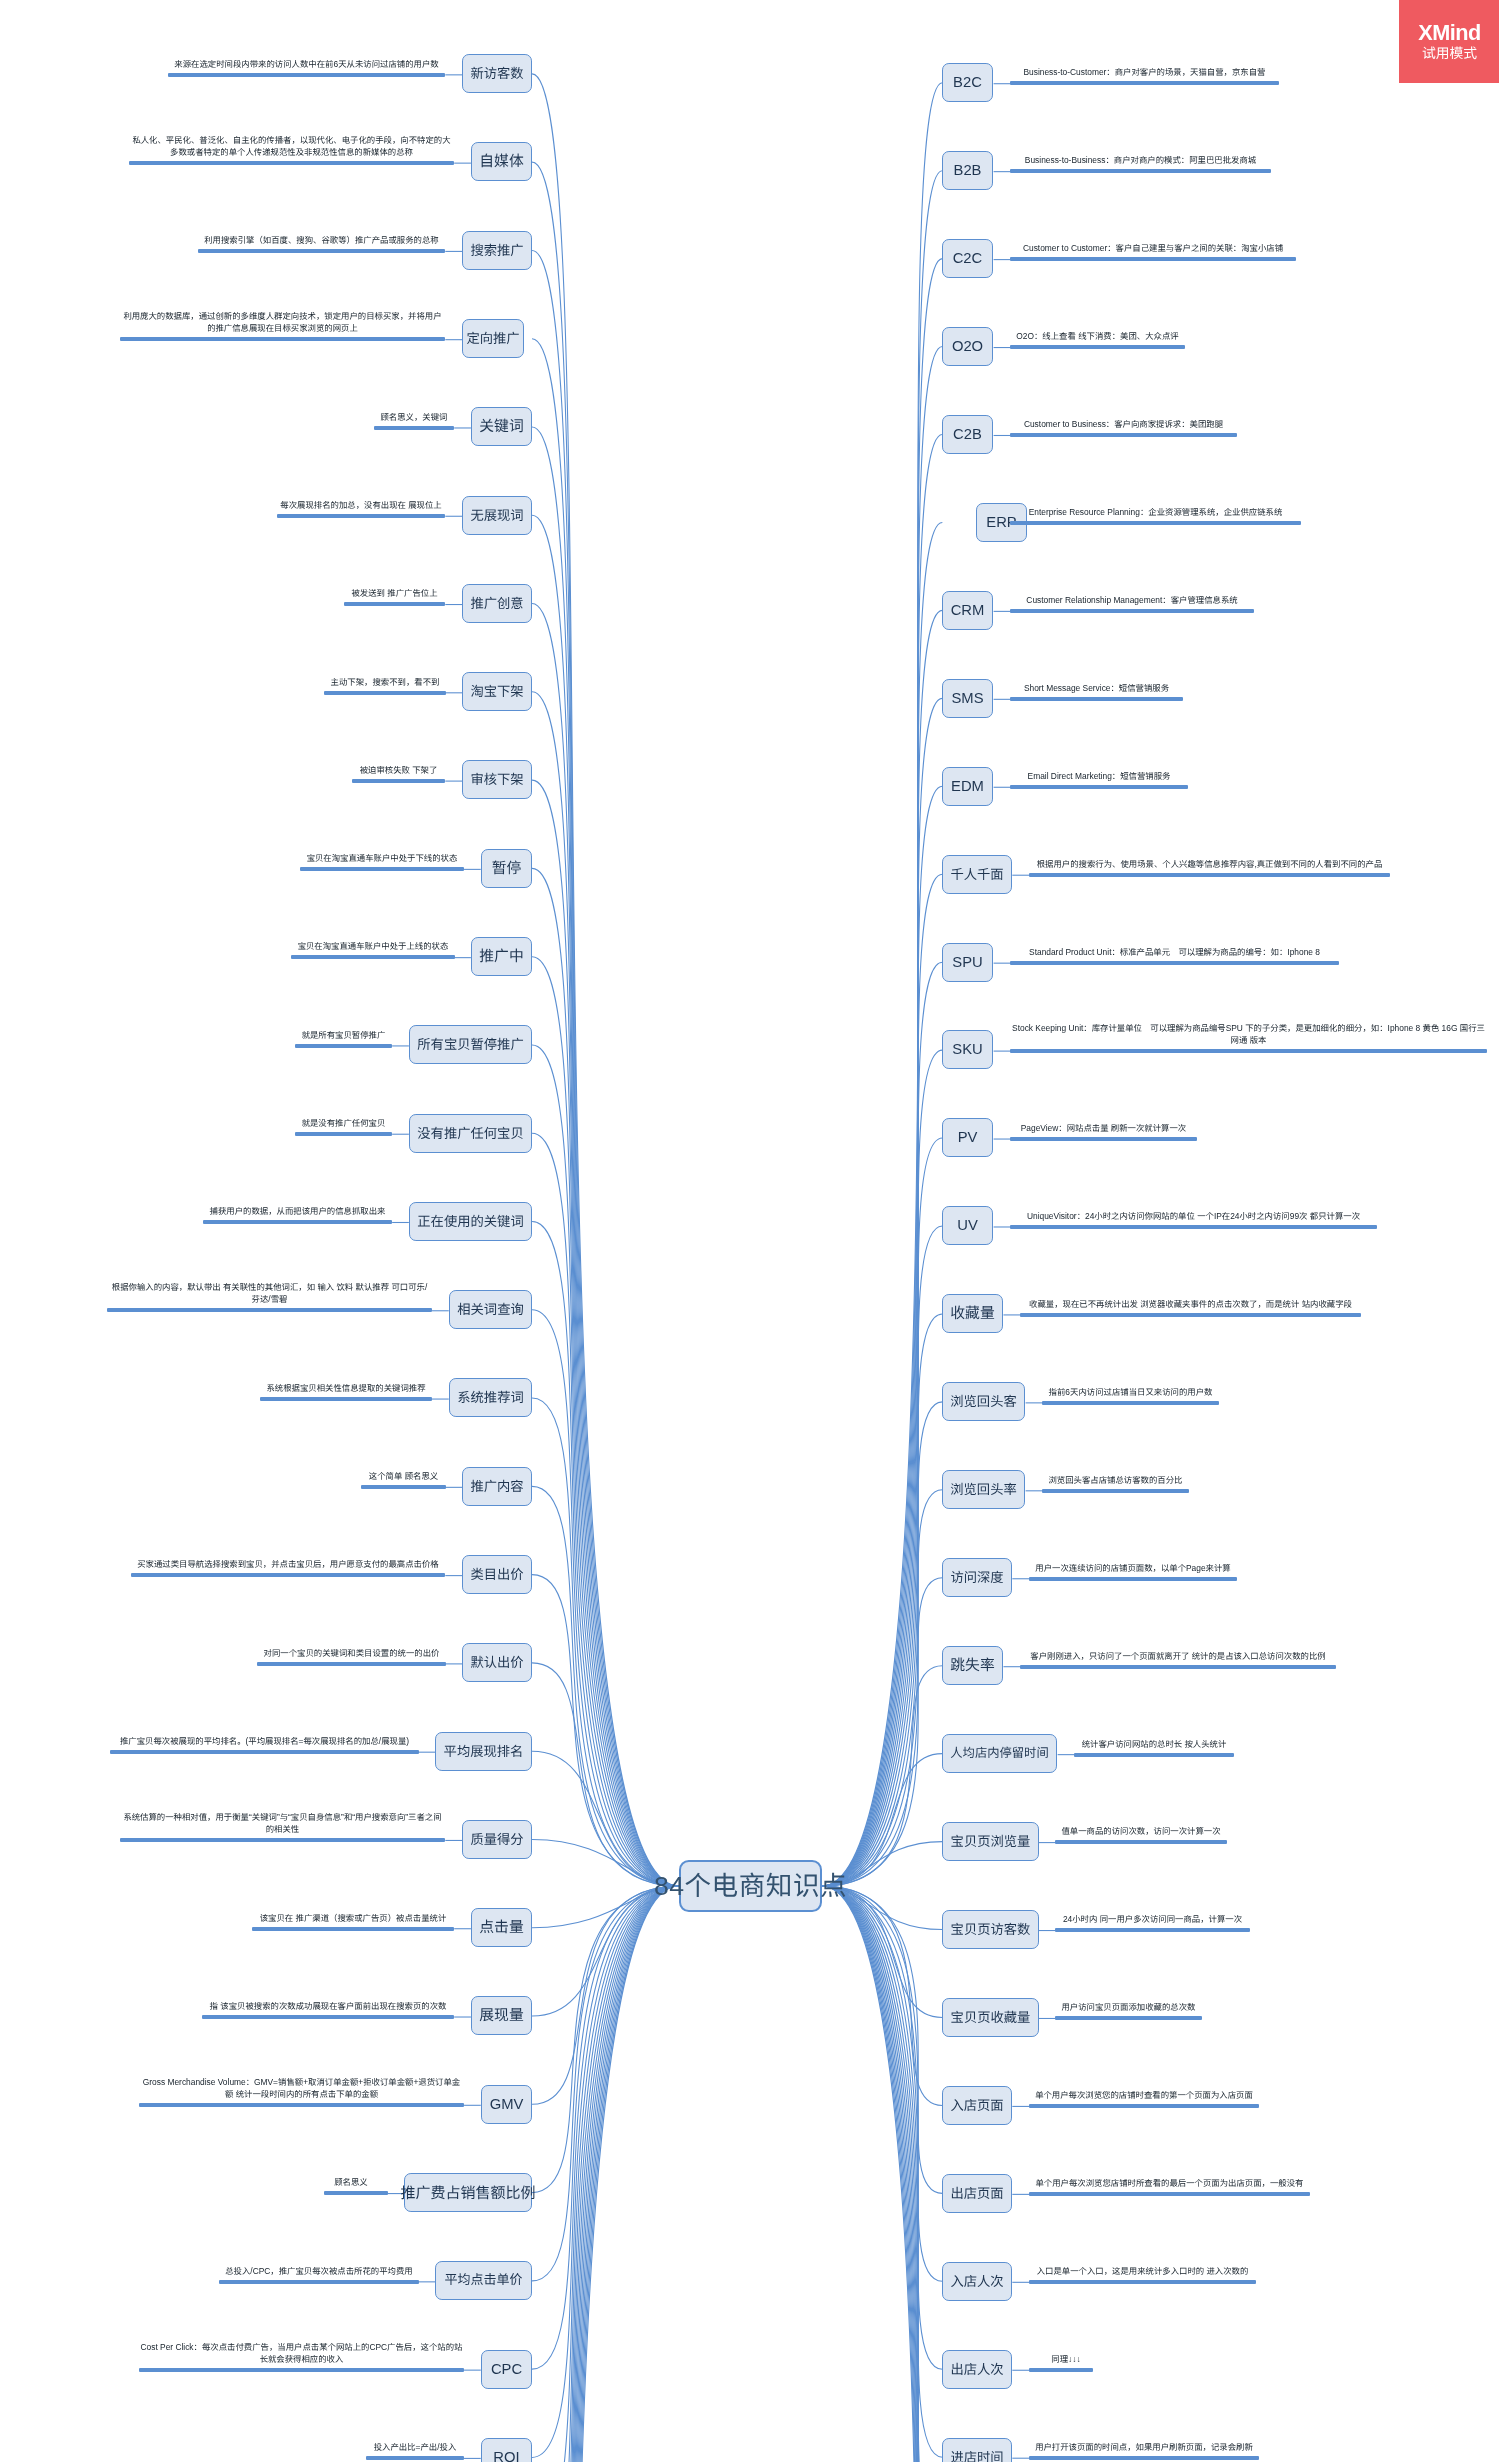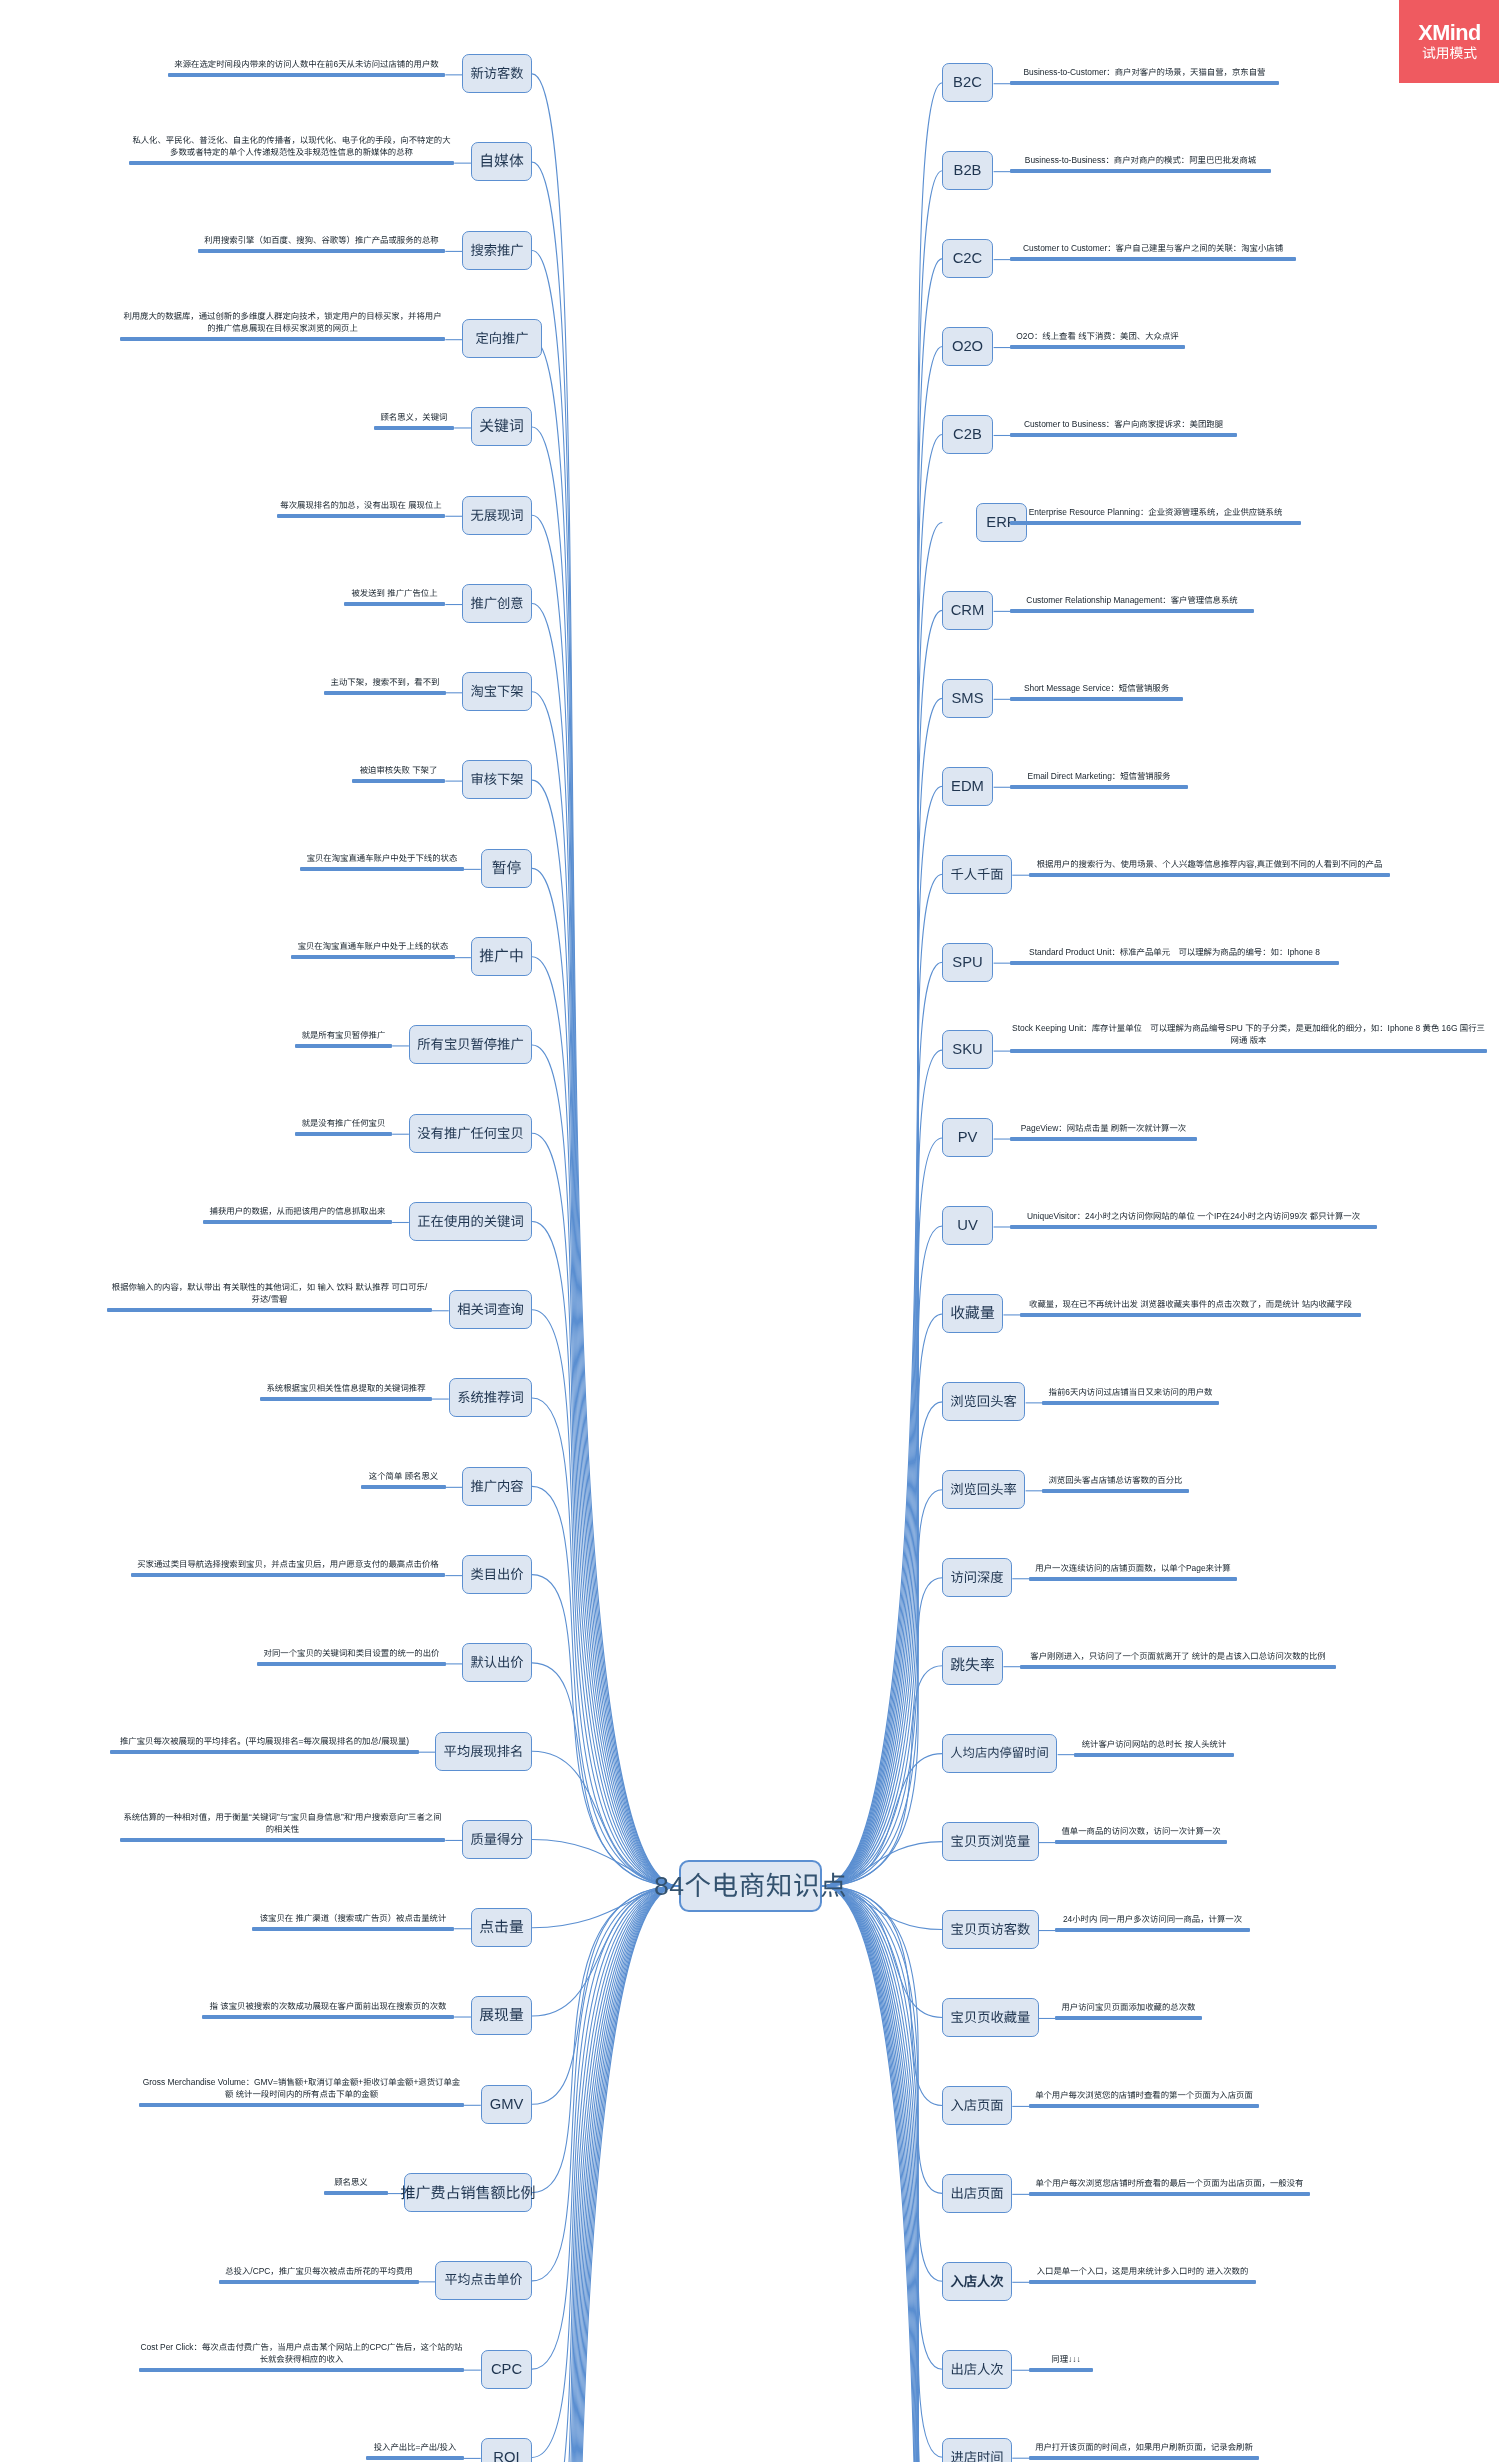--- a/index.html
+++ b/index.html
@@ -284,21 +284,21 @@
       <div class="node main lg" style="left: 471px; top: 142px; width: 61px; height: 39px; font-size: 14.8px;">自媒体</div>
       <div class="note" style="left: 129px; width: 325px; top: 134px;">
         <div class="txt">私人化、平民化、普泛化、自主化的传播者，以现代化、电子化的手段，向不特定的大多数或者特定的单个人传递规范性及非规范性信息的新媒体的总称</div>
         <div class="bar" style="width: 325px; margin-left: 0px;"></div>
       </div>
       <div class="node main" style="left: 462px; top: 231px; width: 70px; height: 39px; font-size: 13.3px;">搜索推广</div>
       <div class="note" style="left: 198px; width: 247px; top: 234px;">
         <div class="txt">利用搜索引擎（如百度、搜狗、谷歌等）推广产品或服务的总称</div>
         <div class="bar" style="width: 247px; margin-left: 0px;"></div>
       </div>
-      <div class="node main" style="left: 462px; top: 319px; width: 80px; height: 39px; font-size: 13.3px;">定向推广</div>
+      <div class="node main" style="left: 462px; top: 319px; width: 62px; height: 39px; font-size: 13.3px;">定向推广</div>
       <div class="note" style="left: 120px; width: 325px; top: 310px;">
         <div class="txt">利用庞大的数据库，通过创新的多维度人群定向技术，锁定用户的目标买家，并将用户的推广信息展现在目标买家浏览的网页上</div>
         <div class="bar" style="width: 325px; margin-left: 0px;"></div>
       </div>
       <div class="node main lg" style="left: 471px; top: 407px; width: 61px; height: 39px; font-size: 14.8px; text-align: center;">关键词</div>
       <div class="note" style="left: 374px; width: 80px; top: 411px;">
         <div class="txt">顾名思义，关键词</div>
         <div class="bar" style="width: 80px; margin-left: 0px;"></div>
       </div>
       <div class="node main" style="left: 462px; top: 496px; width: 70px; height: 39px; font-size: 13.3px;">无展现词</div>
@@ -534,21 +534,21 @@
       <div class="node main" style="left: 942px; top: 2086px; width: 70px; height: 39px; font-size: 13.3px;">入店页面</div>
       <div class="note right" style="left: 1029px; width: 230px; top: 2089px;">
         <div class="txt">单个用户每次浏览您的店铺时查看的第一个页面为入店页面</div>
         <div class="bar" style="width: 230px;"></div>
       </div>
       <div class="node main" style="left: 942px; top: 2174px; width: 70px; height: 39px; font-size: 13.3px;">出店页面</div>
       <div class="note right" style="left: 1029px; width: 281px; top: 2177px;">
         <div class="txt">单个用户每次浏览您店铺时所查看的最后一个页面为出店页面，一般没有</div>
         <div class="bar" style="width: 281px;"></div>
       </div>
-      <div class="node main" style="left: 942px; top: 2262px; width: 70px; height: 39px; font-size: 13.3px; font-weight: bold;">入店人次</div>
+      <div class="node main" style="left: 942px; top: 2262px; width: 70px; height: 39px; font-size: 13.3px;">入店人次</div>
       <div class="note right" style="left: 1029px; width: 227px; top: 2265px;">
         <div class="txt">入口是单一个入口，这是用来统计多入口时的 进入次数的</div>
         <div class="bar" style="width: 227px;"></div>
       </div>
       <div class="node main" style="left: 942px; top: 2350px; width: 70px; height: 39px; font-size: 13.3px;">出店人次</div>
       <div class="note right" style="left: 1029px; width: 74px; top: 2353px;">
         <div class="txt">同理↓↓↓</div>
         <div class="bar" style="width: 64px;"></div>
       </div>
       <div class="node main" style="left: 942px; top: 2438px; width: 70px; height: 39px; font-size: 13.3px;">进店时间</div>

